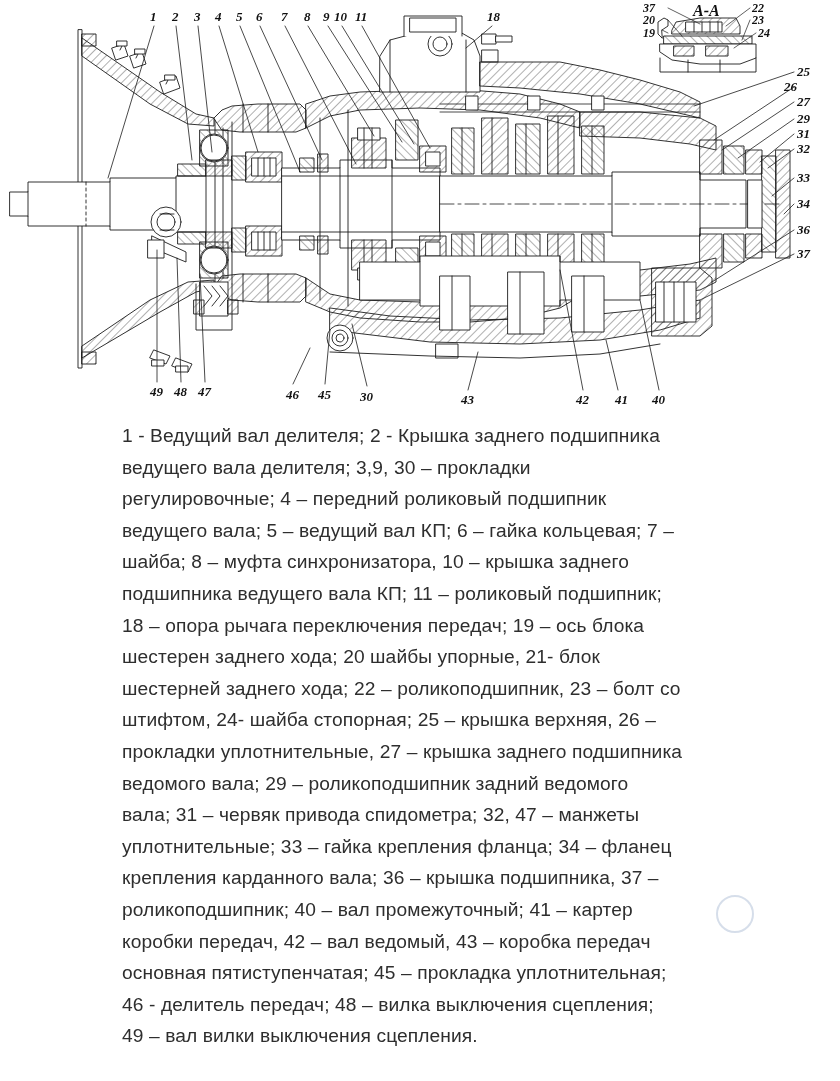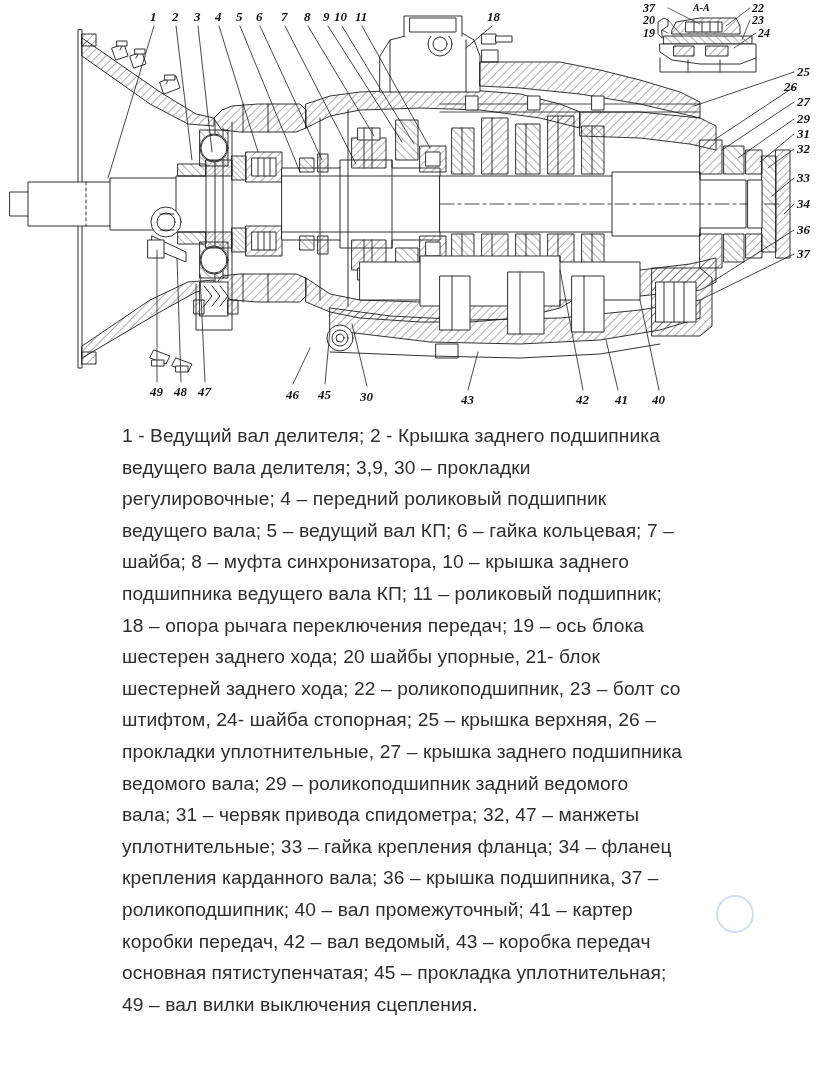--- a/index.html
+++ b/index.html
@@ -19,21 +19,21 @@
     position:absolute;
     font-family:"Liberation Serif","DejaVu Serif",serif;
     font-weight:bold;font-style:italic;
     font-size:13px;line-height:1;color:#111;
     white-space:nowrap;
   }
   .callout.small{font-size:12px;}
   .secname{
     position:absolute;
     font-family:"Liberation Serif","DejaVu Serif",serif;
-    font-weight:bold;font-style:italic;font-size:10px;color:#111;
+    font-weight:bold;font-style:italic;font-size:16px;color:#111;
   }
 
   
   .legend{
     position:absolute;left:0;top:420px;width:736px;
     padding:0 0 0 0;
   }
   .legend-inner{
     margin:0 22px 0 122px;
     font-family:"Liberation Sans","DejaVu Sans",sans-serif;
@@ -394,18 +394,19 @@
       <p>шестерней заднего хода; 22 – роликоподшипник, 23 – болт со</p>
       <p>штифтом, 24- шайба стопорная; 25 – крышка верхняя, 26 –</p>
       <p>прокладки уплотнительные, 27 – крышка заднего подшипника</p>
       <p>ведомого вала;  29 – роликоподшипник задний ведомого</p>
       <p>вала; 31 – червяк привода спидометра; 32, 47 – манжеты</p>
       <p>уплотнительные; 33 – гайка крепления фланца; 34 – фланец</p>
       <p>крепления карданного вала; 36 – крышка подшипника,  37 –</p>
       <p>роликоподшипник; 40 – вал промежуточный; 41 – картер</p>
       <p>коробки передач, 42 – вал ведомый, 43 – коробка передач</p>
       <p>основная пятиступенчатая; 45 – прокладка уплотнительная;</p>
+      <p>46 -  делитель передач; 48 – вилка выключения сцепления;</p>
       <p>49 – вал вилки выключения сцепления.</p>
     </div>
   </div>
 
   <div class="watermark"></div>
 </div>
 
 </body></html>

